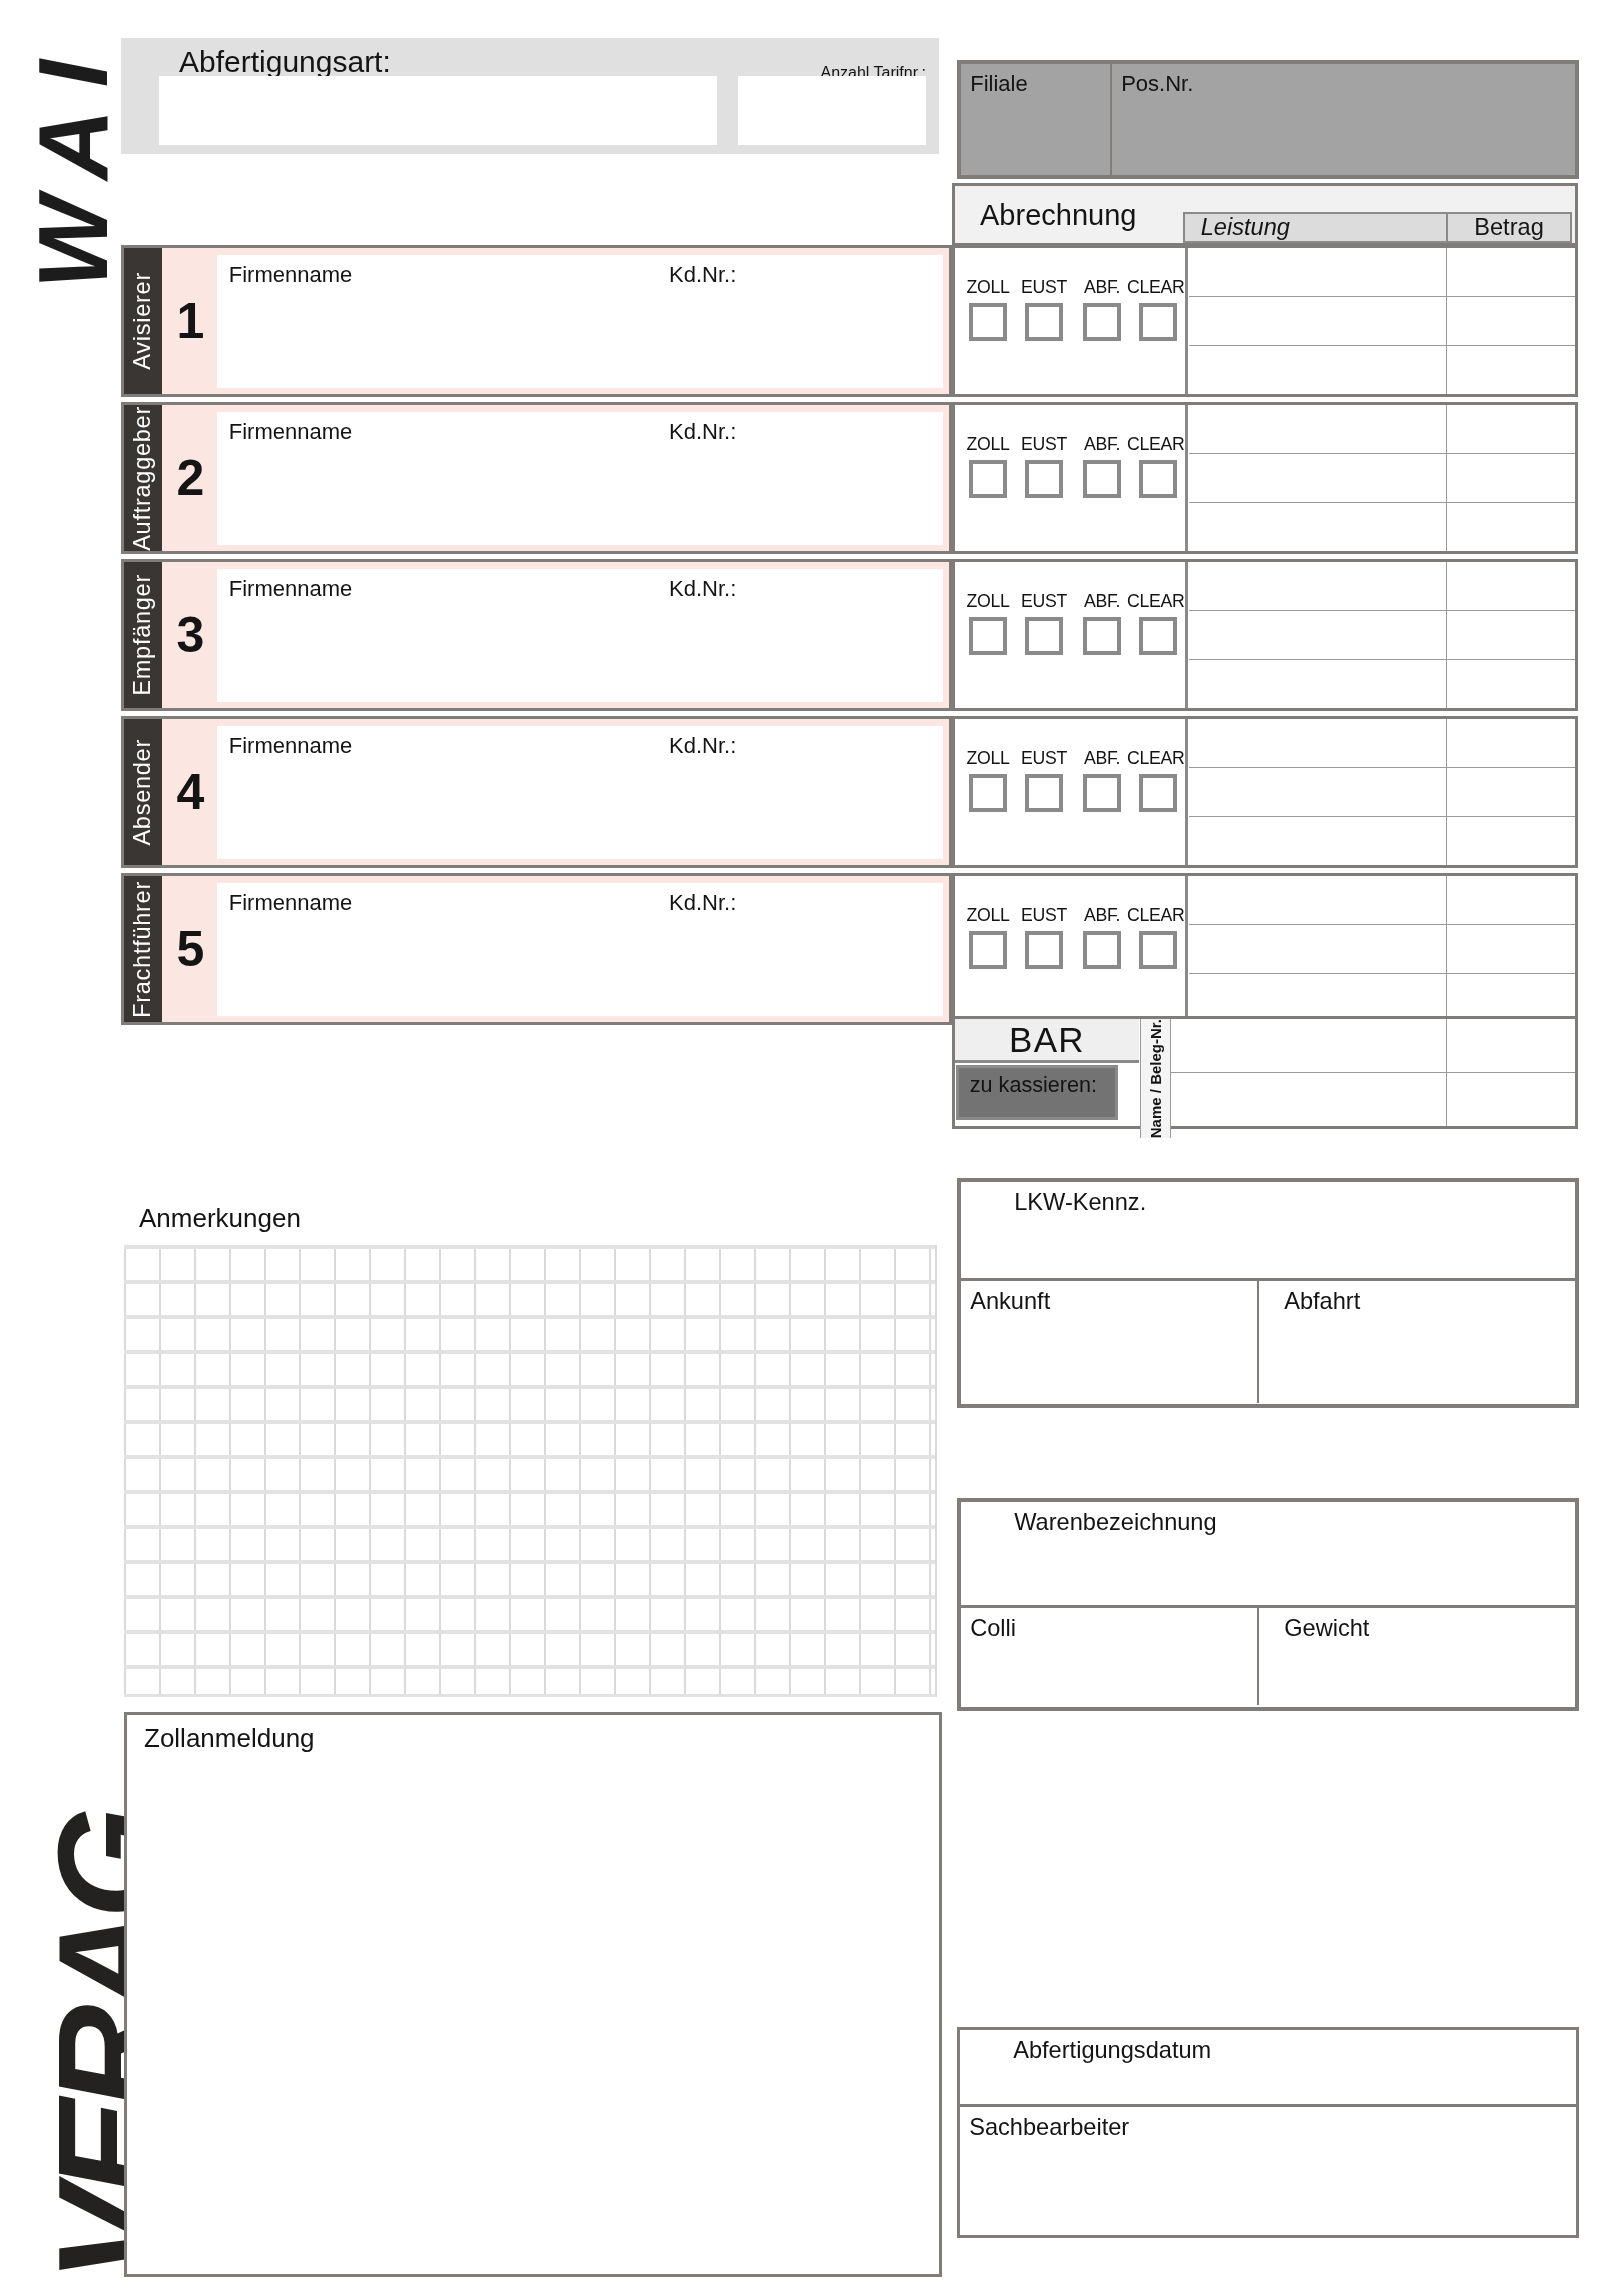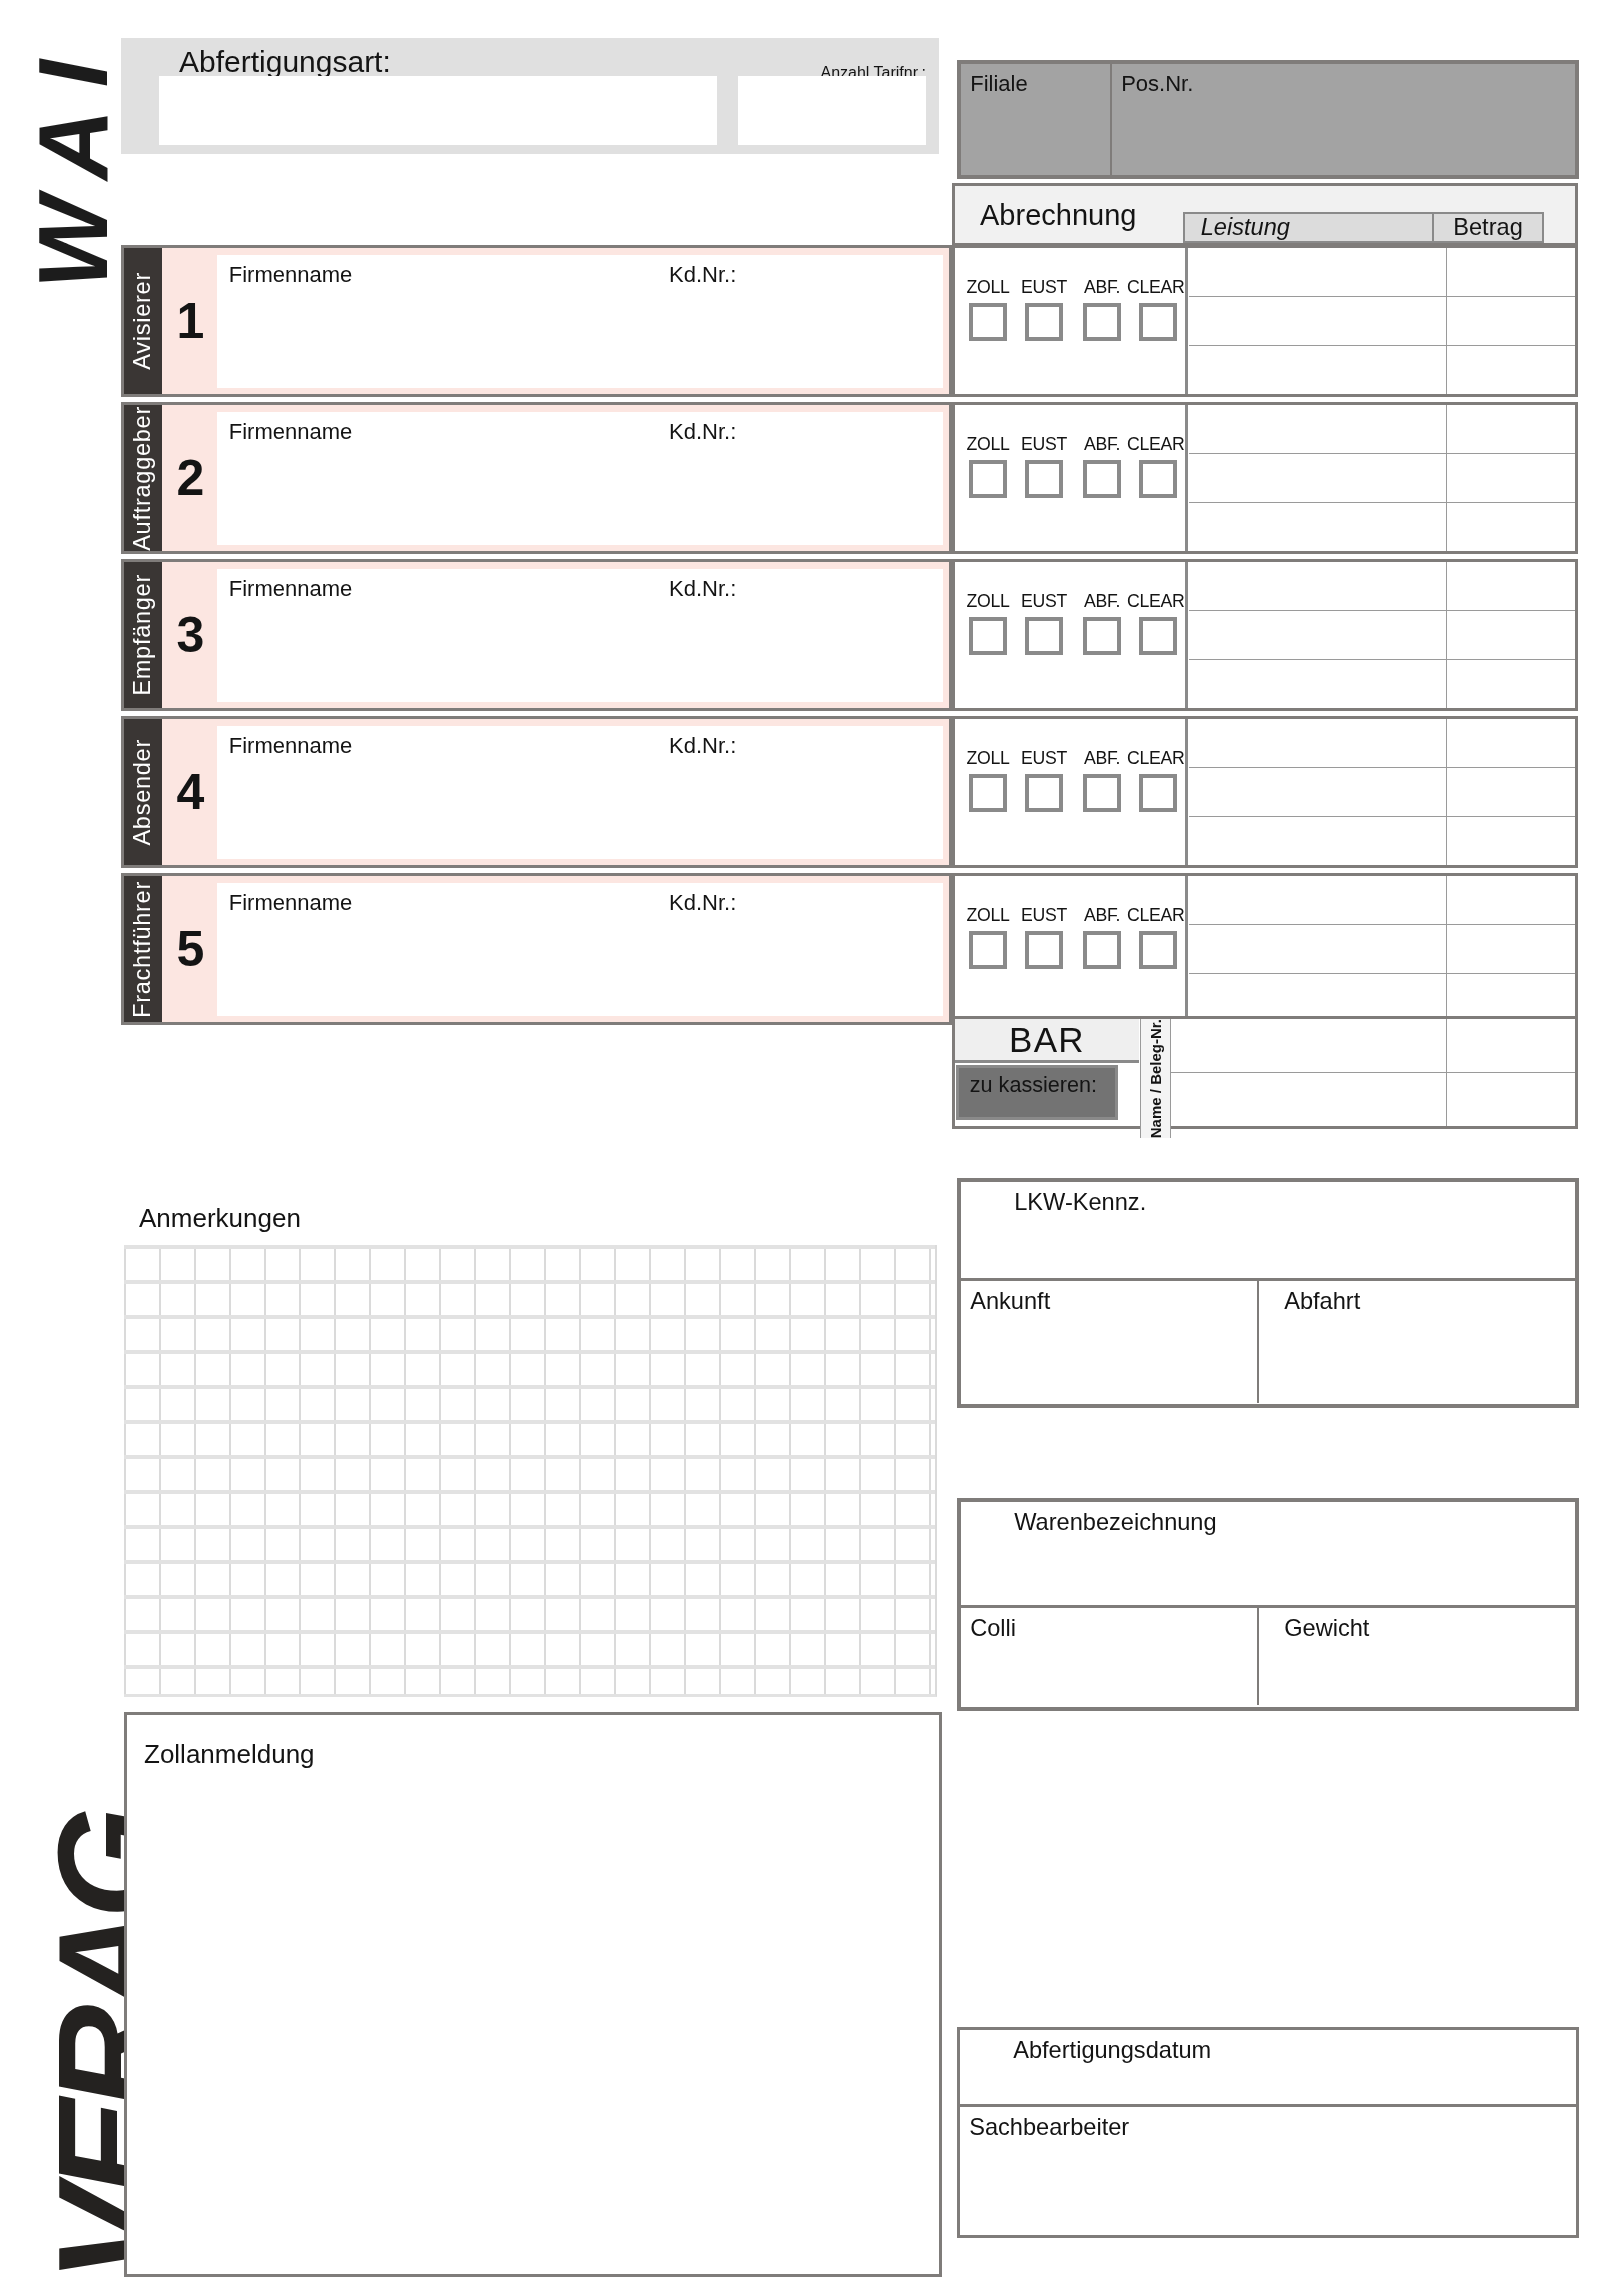--- a/index.html
+++ b/index.html
@@ -38,21 +38,21 @@
   #posnr-cell { flex:1; }
   .cell-label { font-size:22px; padding:6.5px 0 0 9.2px; }
 
   
   #abr-header { position:absolute; left:952px; top:183px; width:626px; height:63px;
     box-sizing:border-box; border:3.9px solid #7f7c7a; background:#f1f1f1; }
   #abr-title { position:absolute; left:25px; top:50%; transform:translateY(-50%); font-size:29px; }
   .lb-head { position:absolute; bottom:0; height:31px; box-sizing:border-box; border:2.6px solid #8a8a8a;
     background:#dcdcdc; font-size:23.6px; display:flex; align-items:center; }
   #leistung-head { left:228px; width:265px; padding-left:15.7px;font-style:italic; }
-  #betrag-head { left:477px; width:112px; justify-content:center; }
+  #betrag-head { left:491px; width:126px; justify-content:center; }
 
   
   .band { position:absolute; left:121px; width:1457px; height:152px; display:flex; }
   .band-left { position:relative; width:831px; height:100%; box-sizing:border-box;
     border:3.9px solid #7f7c7a; background:#fce6e1; }
   .strip { position:absolute; left:0; top:0; bottom:0; width:38px; background:#3a3634;
     display:flex; align-items:center; justify-content:center; }
   .role { color:#fff; font-size:23.6px; font-weight:500; letter-spacing:0.7px; }
   .row-num { position:absolute; left:41px; top:0; bottom:0; width:51px;
     display:flex; align-items:center; justify-content:center; font-size:50px; font-weight:700; }
@@ -106,21 +106,21 @@
   .info-br { flex:1; position:relative;padding-left:16px; }
   #lkw-box { top:1178px; height:230px; }
   #lkw-box .info-top { height:99px; }
   #lkw-box .info-bottom { height:122px; }
   #ware-box { top:1498px; height:213px; }
   #ware-box .info-top { height:106px; }
   #ware-box .info-bottom { height:97px; }
 
   #zoll-box { position:absolute; left:124px; top:1712px; width:818px; height:565px;
     box-sizing:border-box; border:3.3px solid #7f7c7a; background:#fff; }
-  #zoll-box .cell-label { font-size:26px; padding:24px 0 0 17px; }
+  #zoll-box .cell-label { font-size:26px; padding:8px 0 0 17px; }
 
   #abfertigung-box { position:absolute; left:957px; top:2027px; width:622px; height:211px;
     box-sizing:border-box; border:3.9px solid #7f7c7a; background:#fff; }
   #abfertigung-box .info-top { height:77px; }
   #abfertigung-box .info-bottom { height:122px; }
 </style>
 </head>
 <body>
 
 <div id="page">

